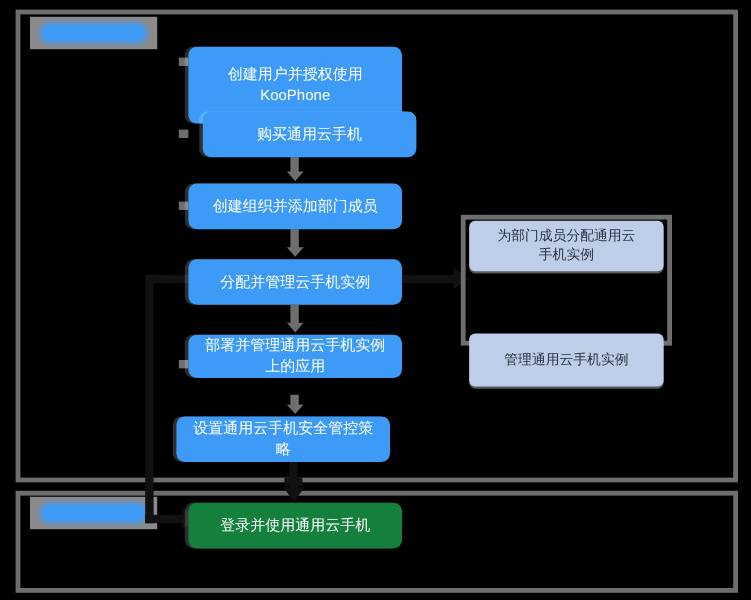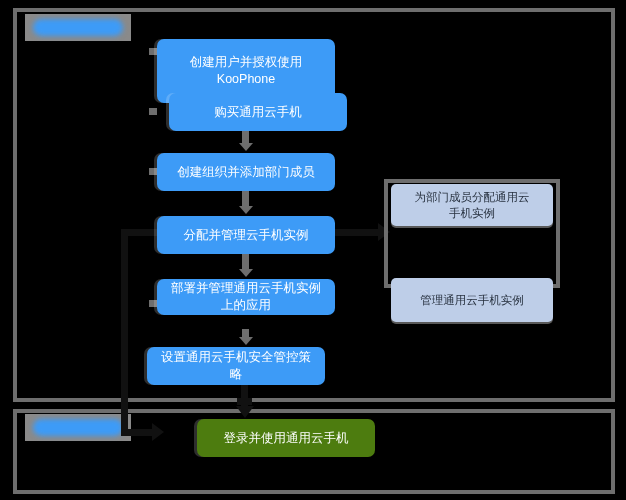--- a/index.html
+++ b/index.html
@@ -18,21 +18,21 @@
       background:#3d9bf7;border-radius:9px;filter:blur(2.4px);}
   #lane-label-top{left:25px;top:14px;width:106px;height:27px;}
   #lane-label-bottom{left:25px;top:414px;width:106px;height:27px;}
 
   
   .node{position:absolute;box-sizing:border-box;border-radius:7px;
         display:flex;align-items:center;justify-content:center;text-align:center;
         color:#ffffff;font-size:12.5px;line-height:17px;padding:4px 8px;
         box-shadow:-3px 0 0 0 rgba(255,255,255,0.18);}
   .node.blue{background:#3d9bf7;}
-  .node.green{background:#4d7c0f;margin-left:40px;}
+  .node.green{background:#15803d;}
 
   .rnode{position:absolute;box-sizing:border-box;border-radius:5px;
         display:flex;align-items:center;justify-content:center;text-align:center;
         background:#becee8;color:#27313f;font-size:11.5px;line-height:16px;padding:3px 21px;
         box-shadow:0 2px 0 0 rgba(255,255,255,0.35);}
 
   #node-1{left:157px;top:27px;width:178px;height:64px;margin-top:12px;}
   #node-2{left:169px;top:93px;width:178px;height:38px;}
   #node-3{left:157px;top:153px;width:178px;height:38px;}
   #node-4{left:157px;top:216px;width:178px;height:38px;}

